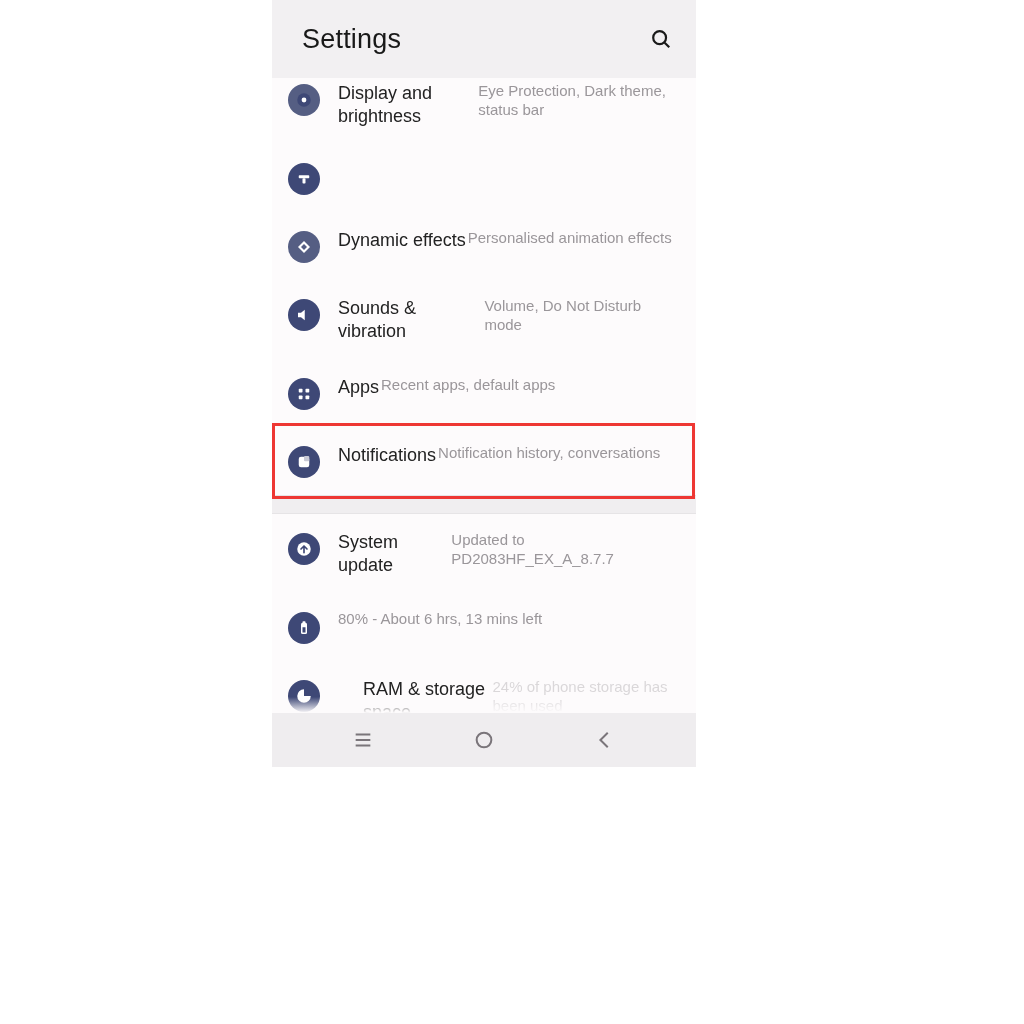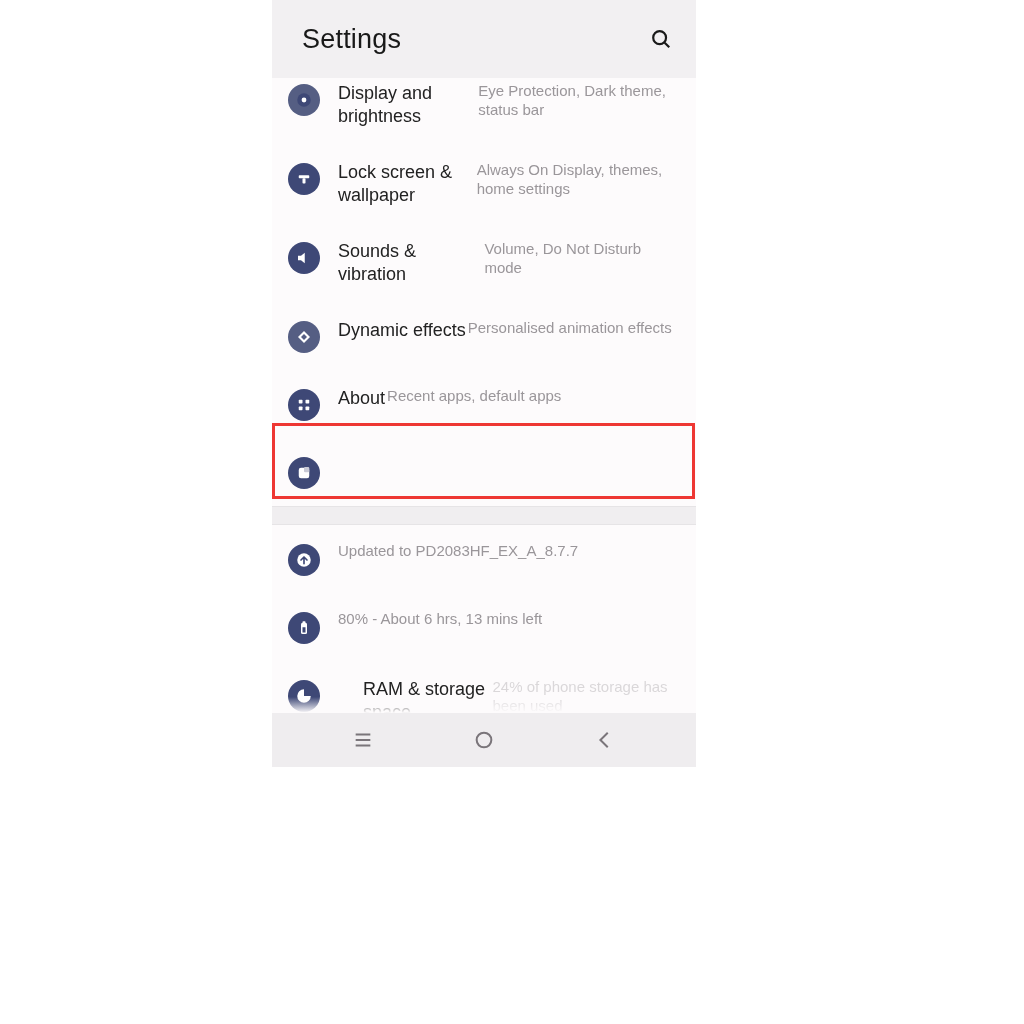--- a/index.html
+++ b/index.html
@@ -130,85 +130,86 @@
         </div>
       </div>
 
       <div class="row">
         <div class="icon-circle dark">
           <svg viewBox="0 0 24 24">
               <rect x="5" y="7" width="14" height="4" rx="1"></rect>
               <rect x="10" y="11" width="4" height="7" rx="1"></rect>
             </svg>
         </div>
-        <div class="textcol">
-          <div class="row-title">Lock screen &amp; wallpaper</div>
-          <div class="row-sub">Always On Display, themes, home settings</div>
+      </div>
+
+      <div class="row">
+        <div class="icon-circle">
+          <svg viewBox="0 0 24 24">
+              <polygon points="12,4 20,12 12,20 4,12" fill="#fff"></polygon>
+              <polygon points="12,8 16,12 12,16 8,12" fill="#555e83"></polygon>
+            </svg>
+        </div>
+        <div class="textcol">
+          <div class="row-title">Dynamic effects</div>
+          <div class="row-sub">Personalised animation effects</div>
         </div>
       </div>
 
       <div class="row">
         <div class="icon-circle dark">
           <svg viewBox="0 0 24 24">
               <path d="M4 9h4l5-4v14l-5-4H4z"></path>
             </svg>
         </div>
         <div class="textcol">
           <div class="row-title">Sounds &amp; vibration</div>
           <div class="row-sub">Volume, Do Not Disturb mode</div>
-        </div>
-      </div>
-
-      <div class="row">
-        <div class="icon-circle">
-          <svg viewBox="0 0 24 24">
-              <polygon points="12,4 20,12 12,20 4,12" fill="#fff"></polygon>
-              <polygon points="12,8 16,12 12,16 8,12" fill="#555e83"></polygon>
-            </svg>
-        </div>
-        <div class="textcol">
-          <div class="row-title">Dynamic effects</div>
-          <div class="row-sub">Personalised animation effects</div>
         </div>
       </div>
 
       <div class="row">
         <div class="icon-circle dark">
           <svg viewBox="0 0 24 24">
               <rect x="5" y="5" width="5" height="5" rx="1"></rect>
               <rect x="14" y="5" width="5" height="5" rx="1"></rect>
               <rect x="5" y="14" width="5" height="5" rx="1"></rect>
               <rect x="14" y="14" width="5" height="5" rx="1"></rect>
             </svg>
         </div>
         <div class="textcol">
-          <div class="row-title">About</div>
+          <div class="row-title">Apps</div>
           <div class="row-sub">Recent apps, default apps</div>
         </div>
       </div>
 
       <div class="row">
         <div class="icon-circle dark">
           <svg viewBox="0 0 24 24">
               <rect x="5" y="5" width="14" height="14" rx="3" fill="#fff"></rect>
               <rect x="12" y="4" width="7" height="7" rx="1.5" fill="#c9cad6"></rect>
             </svg>
         </div>
+        <div class="textcol">
+          <div class="row-title">Notifications</div>
+          <div class="row-sub">Notification history, conversations</div>
+        </div>
       </div>
 
       <div class="group-divider"></div>
 
       <div class="row">
         <div class="icon-circle dark">
           <svg viewBox="0 0 24 24">
               <circle cx="12" cy="12" r="9" fill="#fff"></circle>
               <path d="M12 17V8M8 12l4-4 4 4" stroke="#3e4876" stroke-width="2.2" fill="none" stroke-linecap="round" stroke-linejoin="round"></path>
             </svg>
         </div>
         <div class="textcol">
+          <div class="row-title">System update</div>
           <div class="row-sub">Updated to PD2083HF_EX_A_8.7.7</div>
         </div>
       </div>
 
       <div class="row">
         <div class="icon-circle dark">
           <svg viewBox="0 0 24 24">
               <rect x="8" y="5" width="8" height="15" rx="2" fill="#fff"></rect>
               <rect x="10" y="3" width="4" height="2.5" rx="1" fill="#fff"></rect>
               <rect x="10" y="11" width="4" height="7" fill="#3e4876"></rect>

